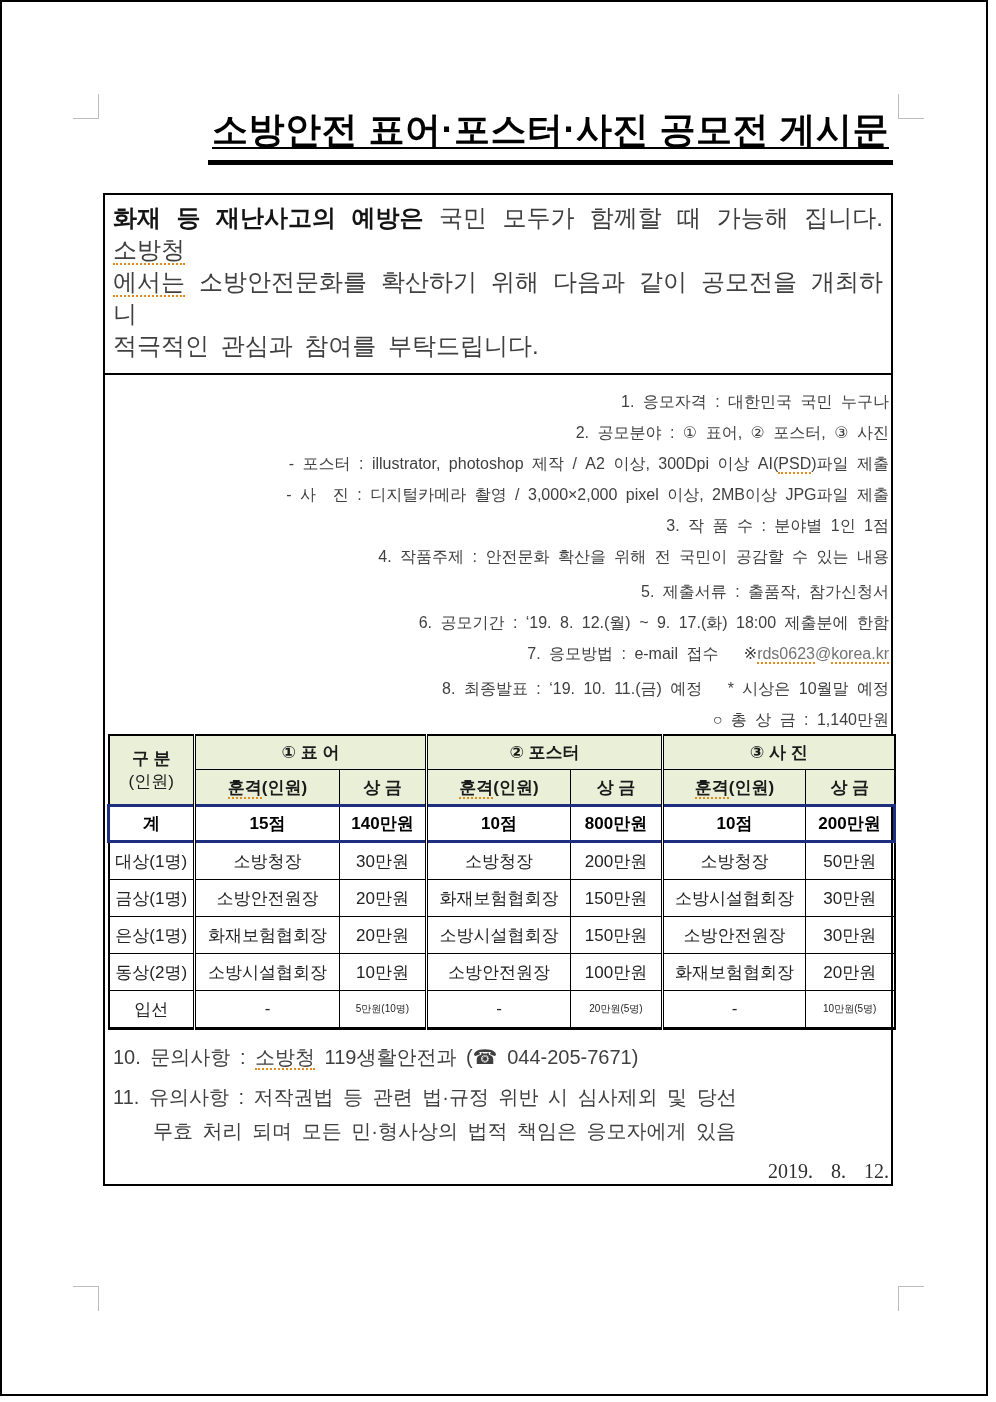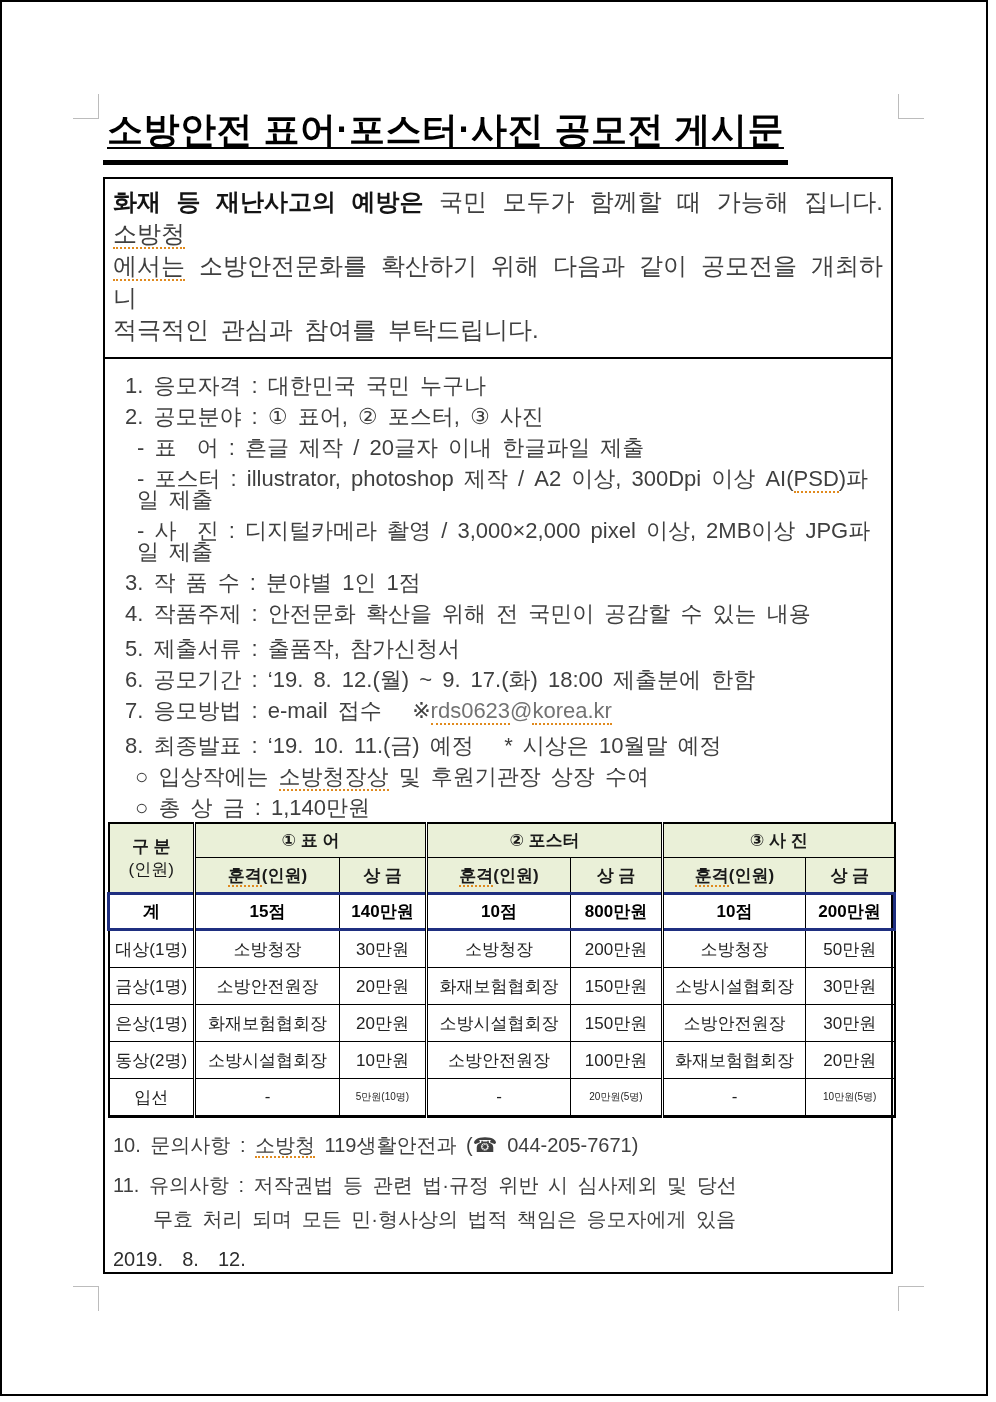--- a/index.html
+++ b/index.html
@@ -15,39 +15,39 @@
   }
   .frame{position:absolute;left:0;top:0;width:984px;height:1392px;border:2px solid #000;}
   .mark{position:absolute;width:25px;height:24px;}
   .mark.tl{left:73px;top:94px;border-right:1px solid #bcbcbc;border-bottom:1px solid #bcbcbc;}
   .mark.tr{left:898px;top:94px;border-left:1px solid #bcbcbc;border-bottom:1px solid #bcbcbc;}
   .mark.bl{left:73px;top:1286px;border-right:1px solid #bcbcbc;border-top:1px solid #bcbcbc;}
   .mark.br{left:898px;top:1286px;border-left:1px solid #bcbcbc;border-top:1px solid #bcbcbc;}
 
   .content{position:absolute;left:103px;top:106px;width:790px;}
 
-  .title{ text-align:left;margin-bottom:12px; }
+  .title{ text-align:right;margin-bottom:28px; }
   .title-inner{ display:inline-block;border-bottom:5px solid #000;padding:0 4px 5px; }
   .title-text{
     font-size:36px;font-weight:700;color:#000;letter-spacing:0.5px;
     text-decoration:underline;text-decoration-thickness:2px;text-underline-offset:5px;
   }
 
   .main-box{ border:2px solid #000; }
 
   .intro{
     border-bottom:2px solid #000;
     padding:7px 8px 11px 8px;
     font-size:24px;line-height:32px;word-spacing:5px;text-align:justify;
   }
   .b{ font-weight:700;color:#141414; }
   .dotted{ border-bottom:2px dotted var(--spell); }
 
   .body-area{ padding:6px 2px 0 2px; }
-  .list p{ margin:10px 0 0 18px;line-height:21px;font-size:22px;word-spacing:4px; }
+  .list p{ margin:10px 0 0 18px;line-height:21px;font-size:16px;word-spacing:4px;text-align:right; }
   .list p.sub{ margin-left:30px; }
   .list p.note{ margin-left:46px; }
   .list p.circ{ margin-left:28px; }
   .list p.gap{ margin-top:14px; }
   .email{ font-weight:400;color:#737373; }
 
   table.tbl{
     width:100%;border-collapse:collapse;margin-top:4px;
     text-align:center;font-size:17px;color:#222;table-layout:fixed;
     border:2px solid #000;border-bottom:3px solid #000;
@@ -60,21 +60,21 @@
   tr.sum td{
     font-weight:700;color:#000;height:33px;
     border-top:3px solid var(--sum-border);border-bottom:3px solid var(--sum-border);
   }
   tr.sum td:first-child{ border-left:3px solid var(--sum-border); }
   tr.sum td:last-child{ border-right:3px solid var(--sum-border); }
   .small{ font-size:10px; }
 
   .footer p{ margin:14px 0 0 6px;line-height:26px;font-size:20px;word-spacing:4px; }
   .footer p.cont{ margin:8px 0 0 46px; }
-  .date{ text-align:left;font-size:21px;color:#2e2e2e;margin-top:24px;word-spacing:6px; }
+  .date{ text-align:right;font-size:21px;color:#2e2e2e;margin-top:24px;word-spacing:6px;font-family:Liberation Serif, serif; }
   .sig{ text-align:center;font-size:30px;font-weight:700;color:#000;letter-spacing:8px;margin:10px 0 2px 0; }
 </style>
 </head>
 <body>
 
 <div class="frame"></div>
 <div class="mark tl"></div>
 <div class="mark tr"></div>
 <div class="mark bl"></div>
 <div class="mark br"></div>
@@ -91,30 +91,28 @@
       <span class="b">화재 등 재난사고의 예방은</span><span> 국민 모두가 함께할 때 가능해 집니다. </span><span class="dotted">소방청</span><br>
       <span class="dotted">에서는</span><span> 소방안전문화를 확산하기 위해 다음과 같이 공모전을 개최하니</span><br>
       <span>적극적인 관심과 참여를 부탁드립니다.</span>
     </div>
 
     <div class="body-area">
 
       <div class="list">
         <p>1. 응모자격 : 대한민국 국민 누구나</p>
         <p>2. 공모분야 : ① 표어, ② 포스터, ③ 사진</p>
-        <p class="sub">- 표&nbsp; 어 : 흔글 제작 / 20글자 이내 한글파일 제출</p>
         <p class="sub"><span>- 포스터 : illustrator, photoshop 제작 / A2 이상, 300Dpi 이상 AI(</span><span class="dotted">PSD</span><span>)파일 제출</span></p>
         <p class="sub">- 사&nbsp; 진 : 디지털카메라 촬영 / 3,000×2,000 pixel 이상, 2MB이상 JPG파일 제출</p>
         <p>3. 작 품 수 : 분야별 1인 1점</p>
         <p>4. 작품주제 : 안전문화 확산을 위해 전 국민이 공감할 수 있는 내용</p>
         <p class="gap">5. 제출서류 : 출품작, 참가신청서</p>
         <p>6. 공모기간 : ‘19. 8. 12.(월) ~ 9. 17.(화) 18:00 제출분에 한함</p>
         <p><span>7. 응모방법 : e-mail 접수&nbsp;&nbsp; ※</span><span class="email dotted">rds0623</span><span class="email">@</span><span class="email dotted">korea.kr</span></p>
         <p class="gap">8. 최종발표 : ‘19. 10. 11.(금) 예정&nbsp;&nbsp; * 시상은 10월말 예정</p>
-        <p class="circ"><span>○ 입상작에는 </span><span class="dotted">소방청장상</span><span> 및 후원기관장 상장 수여</span></p>
         <p class="circ">○ 총 상 금 : 1,140만원</p>
       </div>
 
       <table class="tbl">
         <colgroup>
           <col style="width:86px">
             <col style="width:145px">
             <col style="width:87px">
           <col style="width:144px">
             <col style="width:92px">

